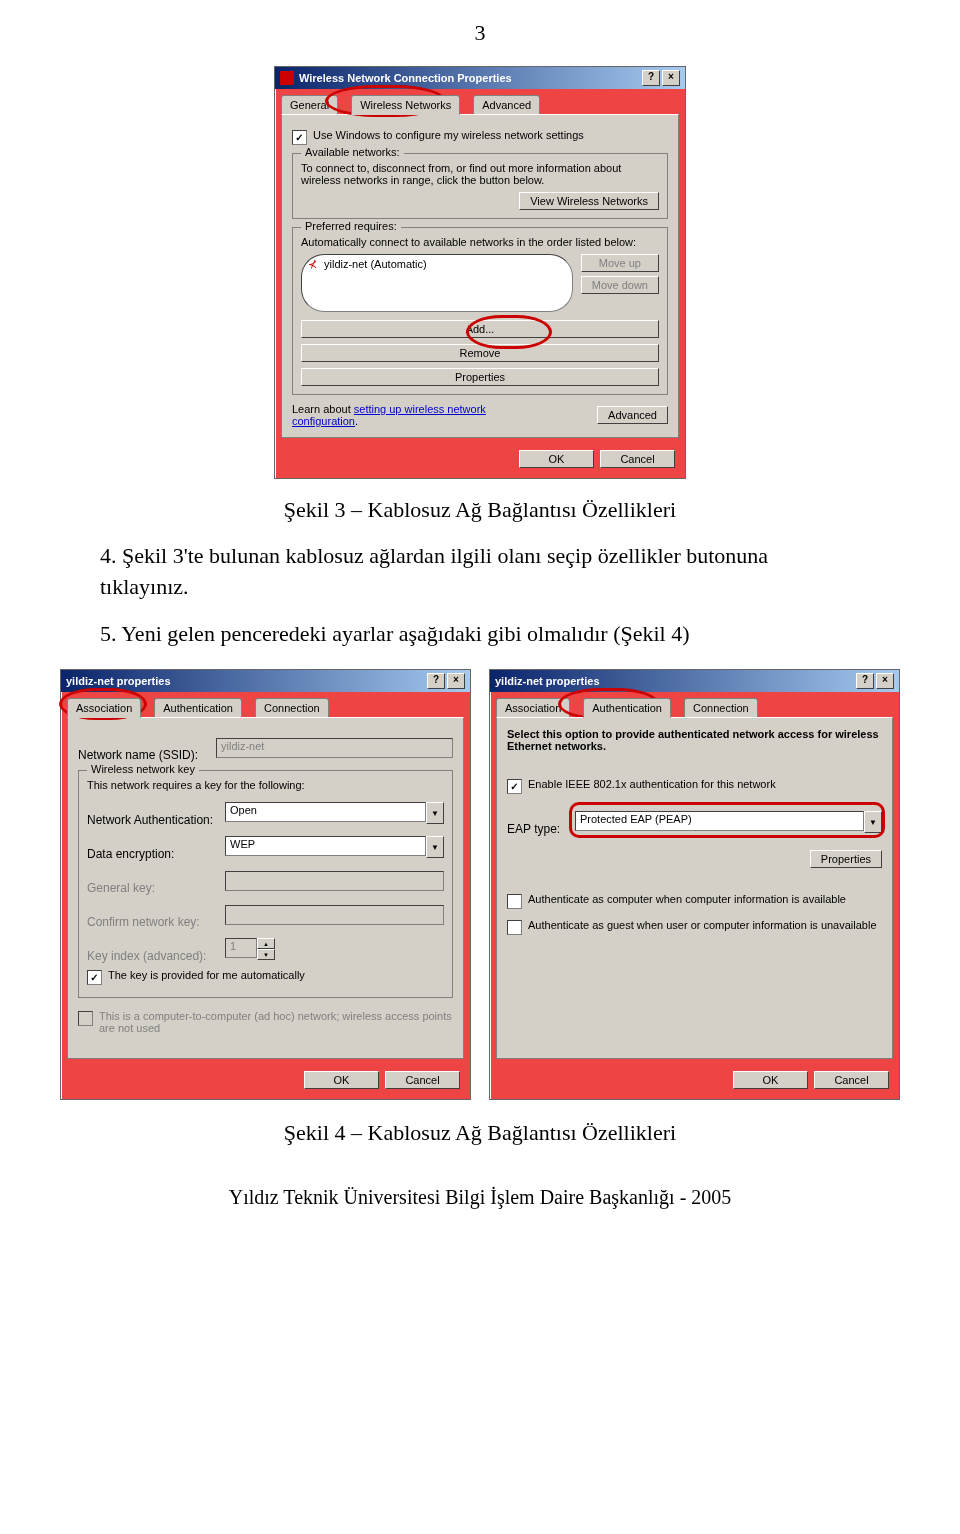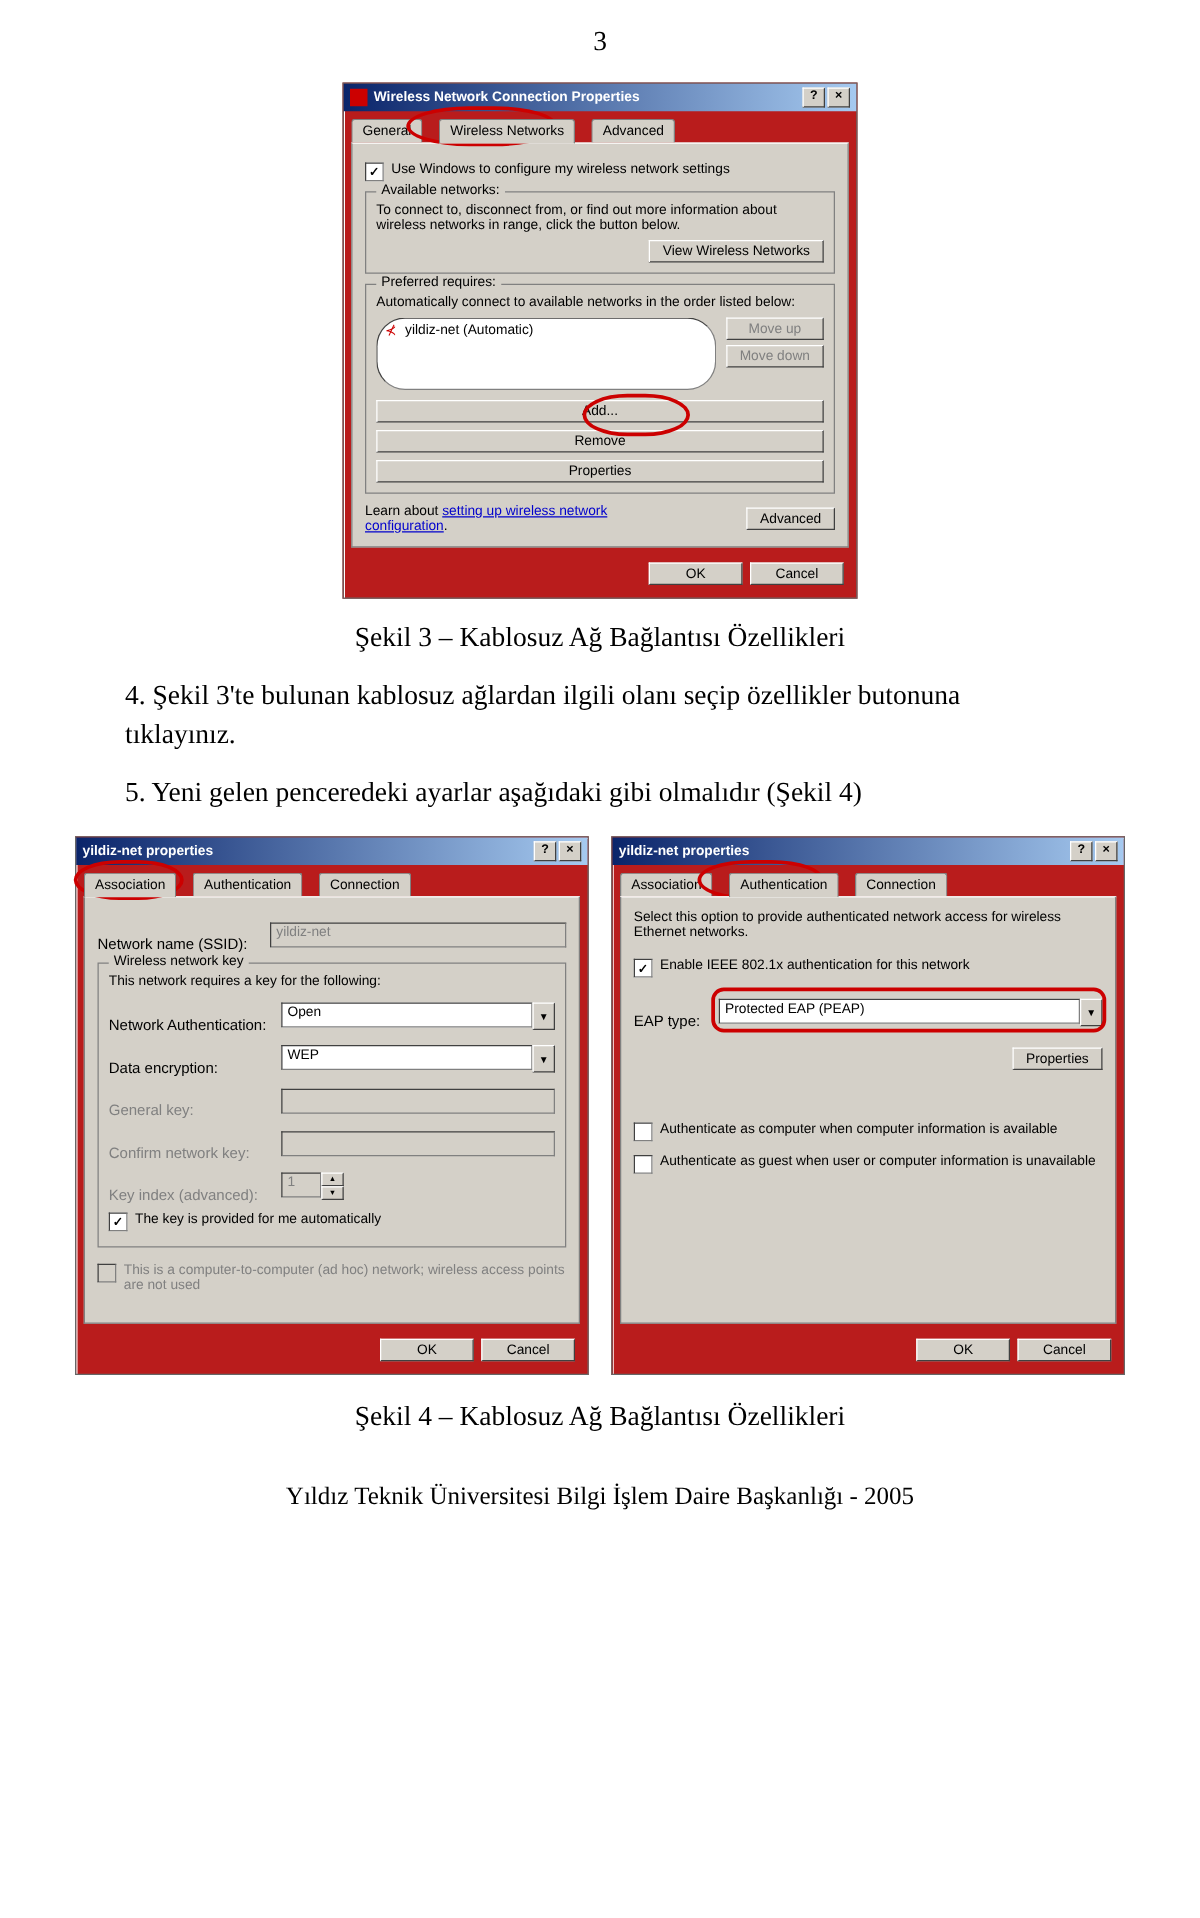--- a/index.html
+++ b/index.html
@@ -14,21 +14,21 @@
     padding: 20px 60px 40px 60px;
   }
   .page-num {
     text-align: center;
     font-size: 22px;
     margin-bottom: 20px;
   }
   .dialog {
     font-family: Tahoma, Arial, sans-serif;
     font-size: 11px;
-    background: #b91c1c;
+    background: #ef4444;
     border: 1px solid #666;
     box-shadow: 1px 1px 0 #fff inset;
     position: relative;
   }
   .titlebar {
     background: linear-gradient(to right, #0a246a, #a6caf0);
     color: #fff;
     font-weight: bold;
     padding: 3px 5px;
     display: flex;
@@ -430,37 +430,37 @@
           <div class="title-btn">×</div>
         </div>
       </div>
       <div class="tabs" style="position:relative;">
         <div class="tab">Association</div>
         <div class="tab active">Authentication</div>
         <div class="tab">Connection</div>
         <div class="circle-red" style="left:68px; top:-4px; width:95px; height:26px;"></div>
       </div>
       <div class="tab-content" style="min-height:320px; position:relative;">
-        <div style="margin-bottom:14px;">Select this option to provide authenticated network access for wireless Ethernet networks.</div>
+        <div style="margin-bottom:26px;font-weight:bold;">Select this option to provide authenticated network access for wireless Ethernet networks.</div>
         <div class="checkbox-row" style="margin-bottom:14px;">
           <span class="checkbox checked"></span>
           <span>Enable IEEE 802.1x authentication for this network</span>
         </div>
         <div class="form-row" style="position:relative;">
           <div class="form-label" style="width:60px;">EAP type:</div>
           <div class="dropdown">
             <div class="textbox">Protected EAP (PEAP)</div>
             <div class="dropdown-btn">▼</div>
           </div>
           <div class="rect-red" style="left:62px; top:-6px; width:310px; height:30px;"></div>
         </div>
         <div style="text-align:right; margin-top:14px;">
           <button class="btn">Properties</button>
         </div>
-        <div class="checkbox-row" style="margin-top:41px;">
+        <div class="checkbox-row" style="margin-top:25px;">
           <span class="checkbox"></span>
           <span>Authenticate as computer when computer information is available</span>
         </div>
         <div class="checkbox-row" style="margin-top:10px;">
           <span class="checkbox"></span>
           <span>Authenticate as guest when user or computer information is unavailable</span>
         </div>
       </div>
       <div class="dlg-buttons">
         <button class="btn" style="min-width:75px;">OK</button>

